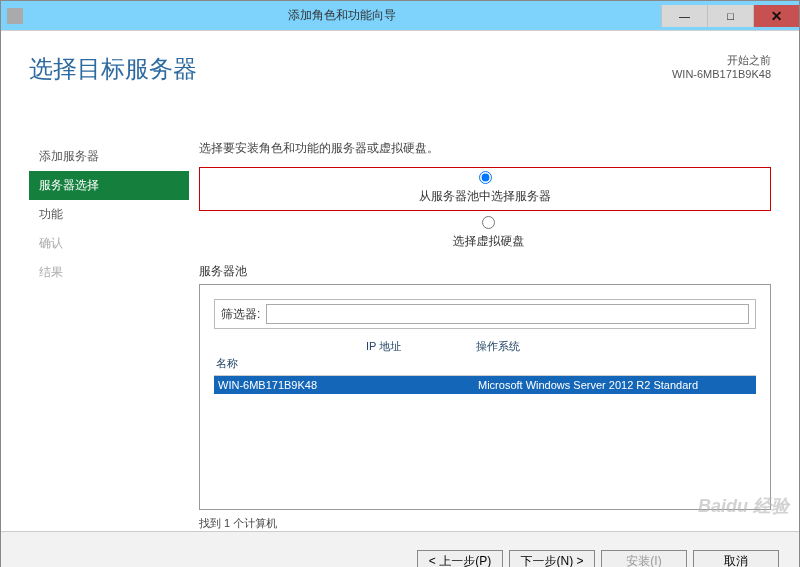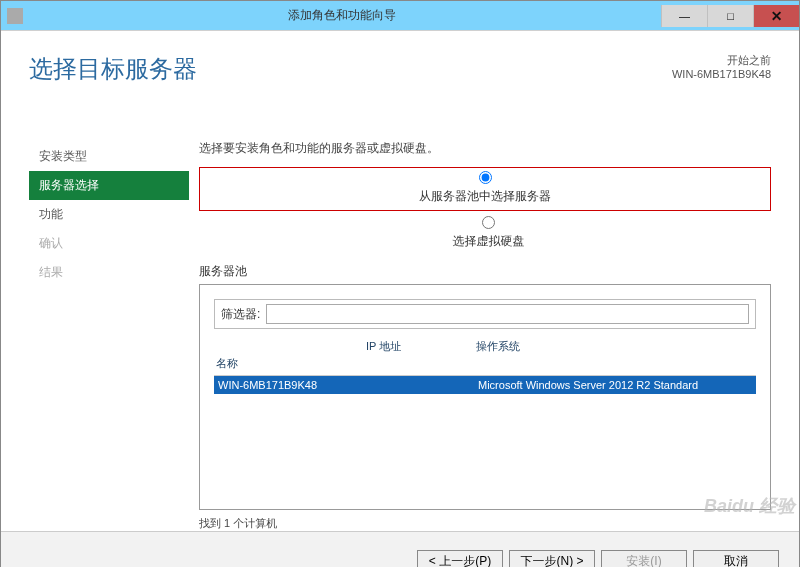--- a/index.html
+++ b/index.html
@@ -40,21 +40,21 @@
     .td-name { width: 150px; }
     .td-ip { width: 110px; }
     .td-os { flex: 1; }
     .table-body { height: 120px; border-top: 1px solid #ccc; background: #fff; }
     .found-text { margin-top: 6px; font-size: 11px; color: #444; }
     .desc-text { margin-top: 6px; font-size: 11px; color: #444; line-height: 1.5; }
     .footer { height: 60px; border-top: 1px solid #ccc; display: flex; align-items: center; justify-content: flex-end; padding: 0 20px; gap: 6px; background: #f2f2f2; }
     .footer button { min-width: 86px; height: 24px; font-size: 12px; border: 1px solid #888; background: #efefef; cursor: pointer; }
     .footer button[disabled] { color: #999; cursor: default; }
     .col-main { display: flex; flex-direction: column; flex: 1; gap: 45px; }
-    .watermark { position: absolute; right: 4px; bottom: 48px; font-size: 18px; color: rgba(180,180,180,0.6); font-style: italic; font-weight: bold; pointer-events: none; }
+    .watermark { position: absolute; right: 10px; bottom: 48px; font-size: 18px; color: rgba(180,180,180,0.6); font-style: italic; font-weight: bold; pointer-events: none; }
   </style>
 </head>
 <body>
 
 <div class="window">
   <div class="titlebar">
     <div class="titlebar-icon"></div>
     <div class="titlebar-title">添加角色和功能向导</div>
     <div class="win-controls">
       <div class="win-btn win-min">—</div>
@@ -67,21 +67,21 @@
     <div class="header-band">
       <div class="page-title">选择目标服务器</div>
       <div class="target-info">
         <div>开始之前</div>
         <div>WIN-6MB171B9K48</div>
       </div>
     </div>
 
     <div class="body-wrap">
       <div class="sidebar">
-        <div class="sidebar-item">安装类型</div>
+        <div class="sidebar-item">添加服务器</div>
         <div class="sidebar-item active">服务器选择</div>
         <div class="sidebar-item">功能</div>
         <div class="sidebar-item disabled">确认</div>
         <div class="sidebar-item disabled">结果</div>
       </div>
 
       <div class="main">
         <div class="main-intro">选择要安装角色和功能的服务器或虚拟硬盘。</div>
 
         <div class="radio-group radio-highlight">

